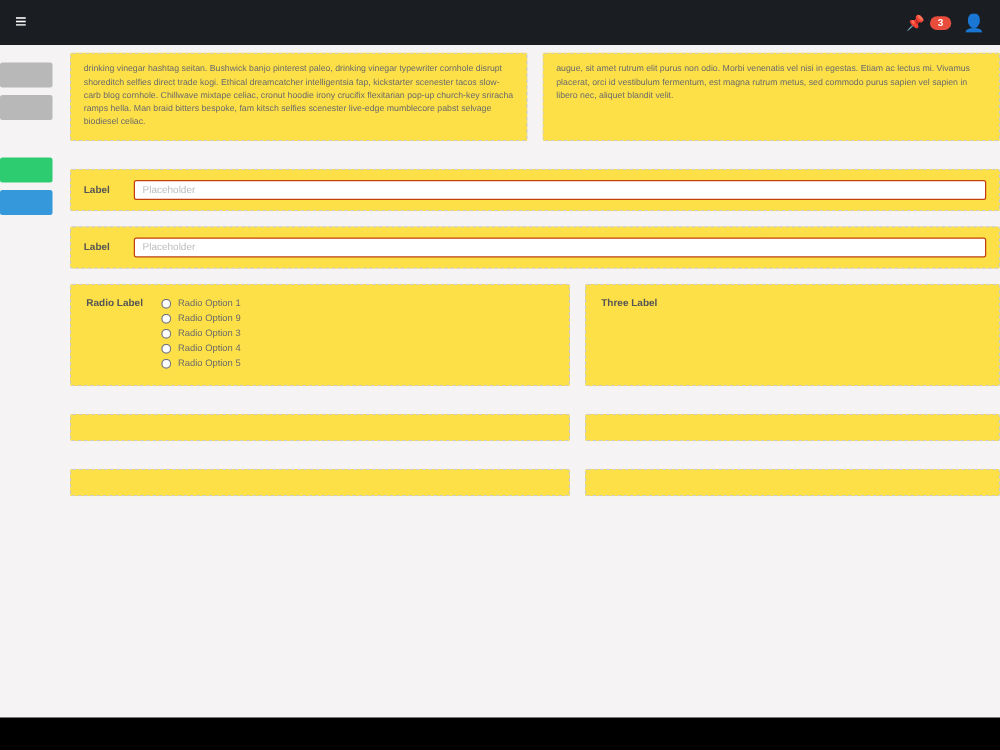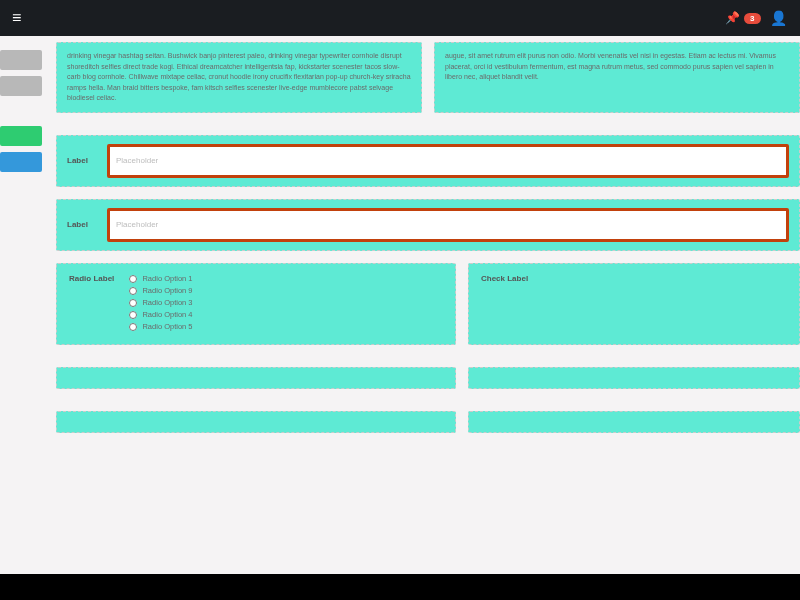--- a/index.html
+++ b/index.html
@@ -11,28 +11,28 @@
 .pin-group{display:flex;align-items:center;gap:4px}
 .pin{color:#2ecc71;font-size:12px}
 .badge{background:#e74c3c;color:#fff;border-radius:10px;padding:1px 6px;font-size:8px;font-weight:600}
 .user-icon{color:#2ecc71;font-size:14px}
 .sidebar{position:absolute;top:36px;left:0;width:46px;display:flex;flex-direction:column;gap:6px;padding-top:14px}
 .side-btn{height:20px;width:42px;border-radius:2px;border:none}
 .sb-gray{background:#b8b8b8}
 .sb-green{background:#2ecc71}
 .sb-blue{background:#3498db}
 .content{position:absolute;top:36px;left:56px;right:0;bottom:28px;overflow:hidden;padding:6px 0 0 0}
-.panel{background:#5eead4;border:1px dashed #cbcbcb;border-radius:2px;margin:0 0 10px 0;padding:8px 10px}
+.panel{background:#fde047;border:1px dashed #cbcbcb;border-radius:2px;margin:0 0 10px 0;padding:8px 10px}
 .text-panels{display:flex;gap:12px;margin-bottom:12px}
 .text-panels .panel{flex:1}
 .lorem{font-size:7px;line-height:1.5;color:#6a6a6a}
 .form-row{margin-bottom:12px}
 .field-wrap{display:flex;align-items:center;gap:10px}
 .field-label{font-size:8px;color:#555;font-weight:600;min-width:30px}
-.text-input{flex:1;border:3px solid #c2410c;border-radius:2px;height:34px;padding:0 6px;font-size:8px;color:#aaa}
+.text-input{flex:1;border:1px solid #c2410c;border-radius:2px;height:16px;padding:0 6px;font-size:8px;color:#aaa}
 .text-input::placeholder{color:#bdbdbd}
 .two-col{display:flex;gap:12px;margin-bottom:12px}
 .two-col .panel{padding:10px 12px}
 .col-left{flex:1.1}
 .col-right{flex:0.9}
 .group-label{font-size:8px;color:#555;font-weight:600;display:inline-block;width:56px;vertical-align:top}
 .opt-list{display:inline-block;vertical-align:top}
 .opt{display:flex;align-items:flex-end;gap:5px;font-size:7.5px;color:#6a6a6a;margin-bottom:3px}
 .opt input{width:8px;height:8px}
 .empty-panel{height:22px;margin-bottom:10px}
@@ -107,21 +107,21 @@
             <input type="radio" name="r" style="">
             <span>Radio Option 4</span>
           </label>
         <label class="opt">
             <input type="radio" name="r" style="">
             <span>Radio Option 5</span>
           </label>
       </div>
     </div>
     <div class="panel col-right">
-      <span class="group-label">Check Label</span>
+      <span class="group-label">Three Label</span>
     </div>
   </div>
 
   <div class="two-col">
     <div class="panel col-left empty-panel"></div>
     <div class="panel col-right empty-panel"></div>
   </div>
 
   <div class="two-col">
     <div class="panel col-left empty-panel"></div>

